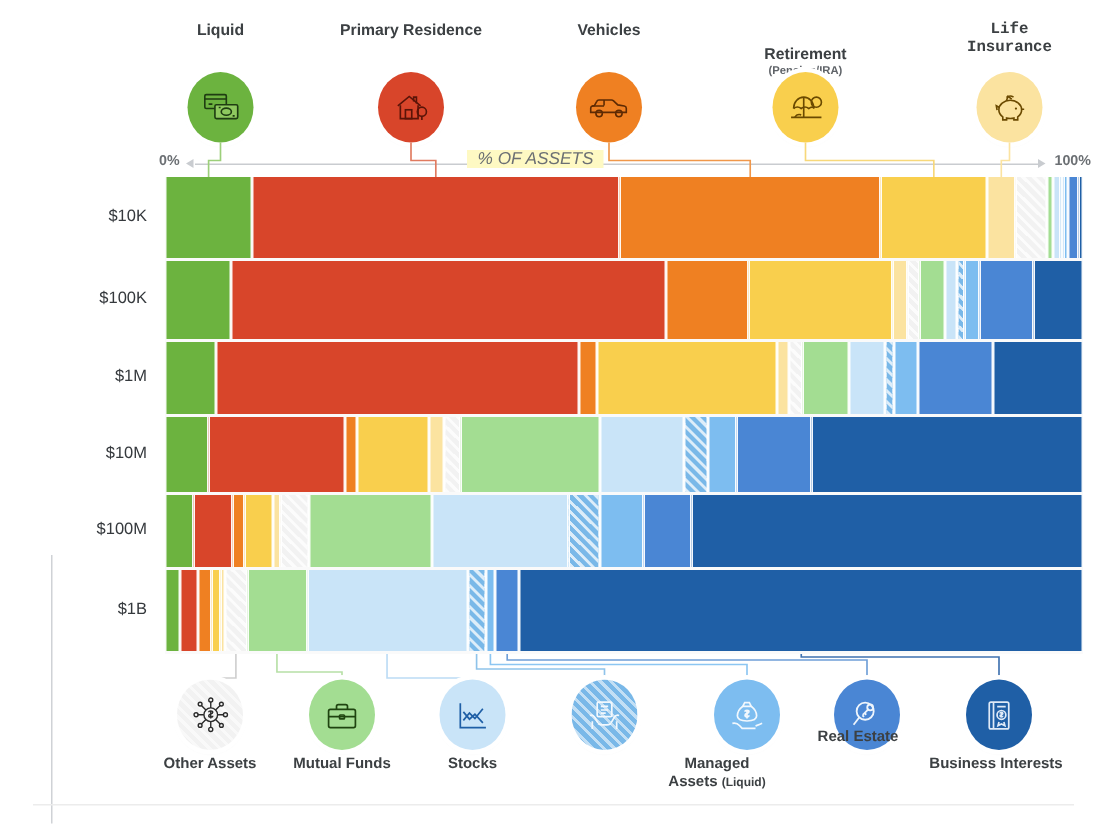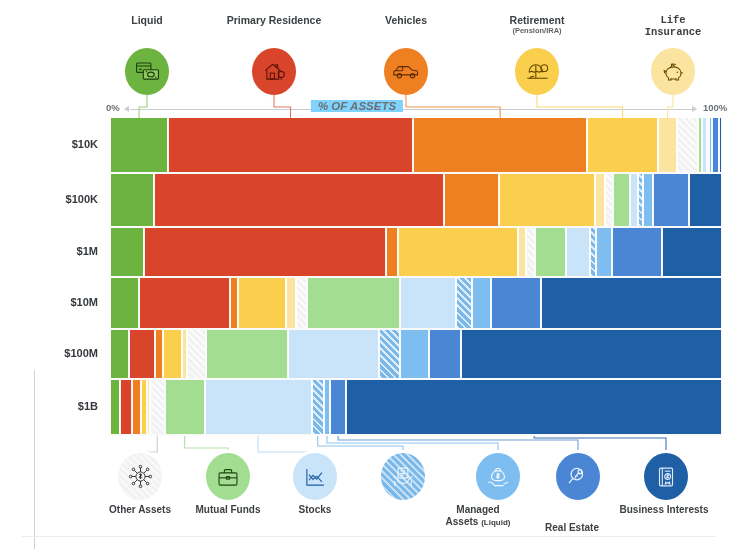--- a/index.html
+++ b/index.html
@@ -34,22 +34,22 @@
   
   .axis-row { position:absolute; left:0; top:100px; width:740px; height:18px; }
   .axis-label-l, .axis-label-r {
     position:absolute; top:2px; font-size:9.5px; font-weight:bold; color:#6b6f73;
   }
   .axis-label-l { left:106px; }
   .axis-label-r { left:703px; }
   .axis-line { position:absolute; top:9px; height:1px; background:#c9ccd0; }
   .axis-title {
     position:absolute; top:0px; left:357px; transform:translateX(-50%);
-    font-size:11.5px; font-style:italic; font-weight:bold; color:#6b6f73;
-    background:#7dd3fc; padding:0 7px;
+    font-size:11.5px; font-style:italic; font-weight:normal; color:#6b6f73;
+    background:#fef9c3; padding:0 7px;
   }
   .arrow-l, .arrow-r {
     position:absolute; top:5.5px; width:0; height:0;
     border-top:3.5px solid transparent; border-bottom:3.5px solid transparent;
   }
   .arrow-l { left:124px; border-right:5px solid #c9ccd0; }
   .arrow-r { left:692px; border-left:5px solid #c9ccd0; }
 
   
   .plot {
@@ -59,21 +59,21 @@
   .bar-row { position:absolute; left:0; width:612px; }
   .seg {
     position:absolute; top:0; height:100%;
     border:1px solid rgba(255,255,255,.95);
     border-top:none; border-bottom:none;
   }
 
   
   .ylabels { position:absolute; left:0; top:118px; width:106px; height:320px; }
   .ytick {
-    position:absolute; right:8px; font-size:11px; font-weight:bold; color:#35393d;
+    position:absolute; right:8px; font-size:11px; font-weight:normal; color:#35393d;
     text-align:right;
   }
   .ytitle {
     position:absolute; left:16px; top:228px; font-size:11.5px; font-style:italic;
     color:#7a7f84; line-height:14px; font-weight:normal;
   }
   .yarrow-line { position:absolute; left:34px; top:252px; width:1px; height:240px; background:#cfd2d6; }
 
   
   .bot-legend { position:absolute; left:0; top:446px; width:740px; height:103px; }
@@ -136,21 +136,21 @@
       <div class="top-bubble" style="left: 384px; top: 48px;">
         <div class="inner" style="background: rgb(239, 128, 34);">
           <svg viewBox="0 0 34 24" width="28" height="22" fill="none" stroke="#5e2a03" stroke-width="1.3">
       <path d="M3 15.5h28v-3.2c0-1-.6-1.7-1.6-1.9l-5.3-.9-3.4-3.3c-.5-.5-1-.7-1.7-.7H8.8c-.8 0-1.4.4-1.7 1.1L5.2 10 3.6 10.4c-.9.2-1.4.8-1.4 1.7v3.4z"></path>
       <path d="M13 5.6v4.3M3 10.4h10"></path>
             <circle cx="9" cy="16.5" r="2.6"></circle>
             <circle cx="25" cy="16.5" r="2.6"></circle>
           </svg>
         </div>
       </div>
-      <div class="top-cat" style="left: 477px; top: 14px; width: 120px;">
+      <div class="top-cat" style="left: 477px; top: 30px; width: 120px;">
         <div class="cat-name">Retirement</div>
         <div class="cat-sub">(Pension/IRA)</div>
       </div>
       <div class="top-bubble" style="left: 515px; top: 48px;">
         <div class="inner" style="background: rgb(249, 207, 77);">
           <svg viewBox="0 0 32 32" width="27" height="27" fill="none" stroke="#6b4a00" stroke-width="1.3">
       <path d="M6 17c0-5 3.5-9 8-9s8 4 8 9"></path>
             <path d="M14 8.5V24"></path>
             <path d="M6 17c2-1.6 4-1.6 6 0 2-1.6 4-1.6 6 0 1.6-1.3 3-1.5 4.3-.4"></path>
       <circle cx="24" cy="12" r="4"></circle>
@@ -367,21 +367,21 @@
         <div class="inner" style="background: rgb(74, 134, 212);">
           <svg viewBox="0 0 32 32" width="26" height="26" fill="none" stroke="#eef5fc" stroke-width="1.5">
       <circle cx="14.5" cy="12.5" r="7"></circle>
             <path d="M9.6 17.6L5 23.6"></path>
       <path d="M17.5 10.5l-5 5"></path>
             <circle cx="18.6" cy="9.4" r="2.4"></circle>
             <path d="M14 14l1.4 1.4M12.2 15.8l1.4 1.4"></path>
           </svg>
         </div>
       </div>
-      <div class="bot-name" style="left: 518px; top: 76px; width: 108px;"><span>Real Estate</span></div>
+      <div class="bot-name" style="left: 518px; top: 40px; width: 108px;"><span>Real Estate</span></div>
       <div class="bot-bubble" style="left: 644px; top: 7px;">
         <div class="inner" style="background: rgb(31, 95, 166);">
           <svg viewBox="0 0 32 32" width="26" height="26" fill="none" stroke="#dfeaf7" stroke-width="1.4">
       <rect x="8" y="5" width="16" height="22" rx="1.4"></rect>
             <path d="M11.5 5v22"></path>
       <circle cx="18" cy="15.5" r="3.6"></circle>
             <path d="M18 13.6v3.8M16.9 14.3c0-.6.5-.9 1.1-.9s1.1.3 1.1.9-.5.8-1.1.9-1.1.4-1.1 1 .5.9 1.1.9 1.1-.3 1.1-.9"></path>
       <path d="M16 21.4l-.8 3 2.8-1.4 2.8 1.4-.8-3"></path>
             <path d="M14.5 8.8h7"></path>
           </svg>

